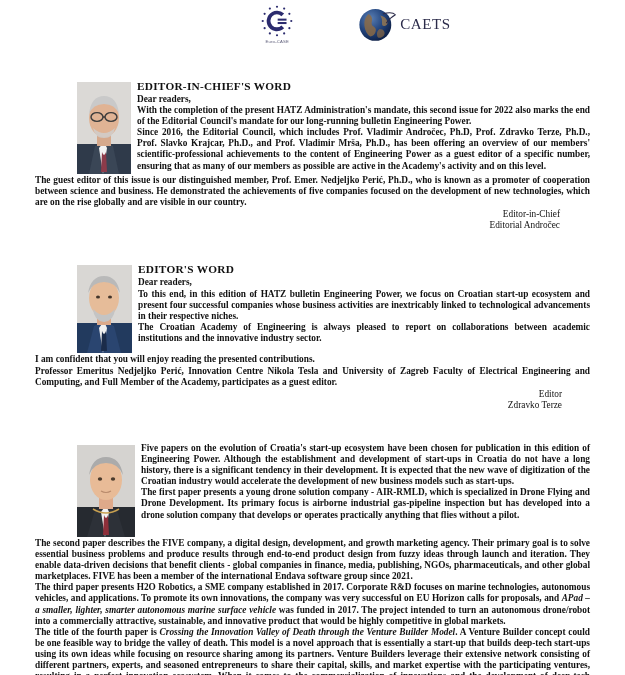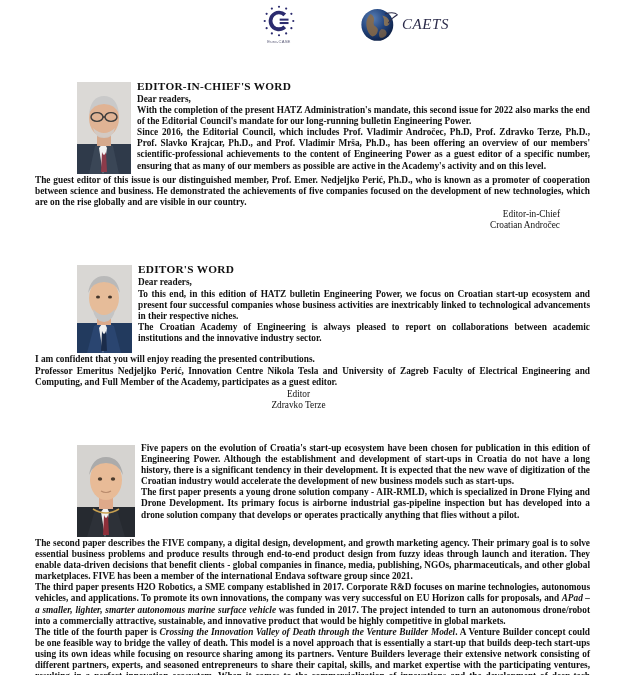--- a/index.html
+++ b/index.html
@@ -44,21 +44,20 @@
     font-family: "Liberation Sans", sans-serif;
     font-size: 4.2px;
     letter-spacing: .2px;
     color: #5a5a77;
     margin-top: 1px;
   }
   .logo-caets {
     display: flex;
     align-items: center;
     gap: 2px;
-    font-style: italic;
   }
   .logo-caets .globe { line-height: 0; }
   .logo-caets .caets-text {
     font-family: "Liberation Serif", serif;
     font-size: 15px;
     letter-spacing: .6px;
     color: #2b2b4a;
   }
 
   
@@ -98,21 +97,21 @@
   p.body + p.body { margin-top: 0; }
 
   .signature {
     text-align: right;
     font-size: 9.3px;
     line-height: 11.1px;
     margin: 1px 0 0 0;
     padding-right: 30px;
     color: #111;
   }
-  .sig2 { padding-right: 28px; text-align: center; }
+  .sig2 { padding-right: 28px; }
 
   em.ital { font-style: italic; }
 
   .clear { clear: both; height: 0; font-size: 0; line-height: 0; }
 </style>
 </head>
 <body>
 
 <div class="page">
 
@@ -185,21 +184,21 @@
       </svg>
     </div>
     <h2 class="heading">EDITOR-IN-CHIEF'S WORD</h2>
     <p class="body">Dear readers,</p>
     <p class="body">With the completion of the present HATZ Administration's mandate, this second issue for 2022 also marks the end of the Editorial Council's mandate for our long-running bulletin Engineering Power.</p>
     <p class="body">Since 2016, the Editorial Council, which includes Prof. Vladimir Andročec, Ph.D, Prof. Zdravko Terze, Ph.D., Prof. Slavko Krajcar, Ph.D., and Prof. Vladimir Mrša, Ph.D., has been offering an overview of our members' scientific-professional achievements to the content of Engineering Power as a guest editor of a specific number, ensuring that as many of our members as possible are active in the Academy's activity and on this level.</p>
     <div class="clear"></div>
     <p class="body">The guest editor of this issue is our distinguished member, Prof. Emer.  Nedjeljko Perić, Ph.D., who is known as a promoter of cooperation between science and business. He demonstrated the achievements of five companies focused on the development of new technologies, which are on the rise globally and are visible in our country.</p>
     <div class="signature">
       <div>Editor-in-Chief</div>
-      <div>Croatian Andročec</div>
+      <div>Editorial Andročec</div>
     </div>
   </div>
 
   <div class="section">
     <div class="portrait p2">
       <svg width="55" height="88" viewBox="0 0 55 88">
         <rect width="55" height="88" fill="#d9d7d4"></rect>
         <rect x="0" y="58" width="55" height="30" fill="#223a5e"></rect>
         <path d="M27 56 l-10 5 -7 27 h34 l-7 -27 z" fill="#2a4570"></path>
         <path d="M27 56 l-5 7 4 25 4 -25 z" fill="#f0f0f0"></path>

